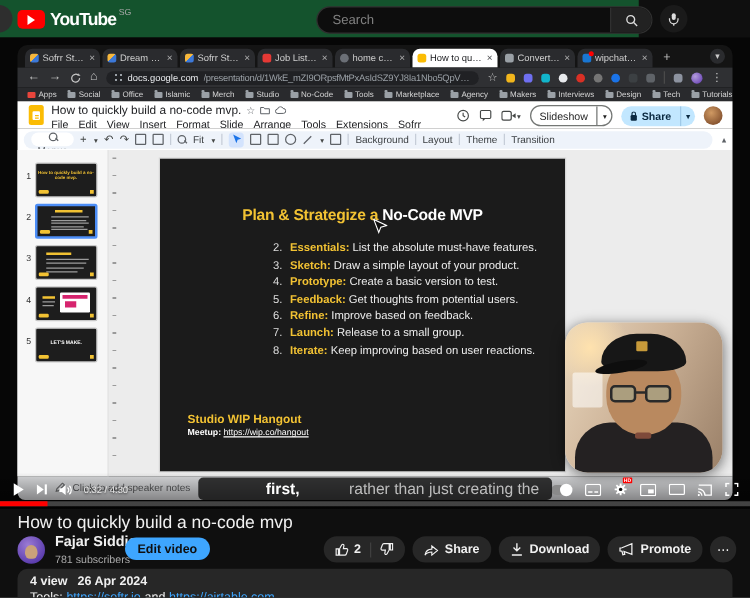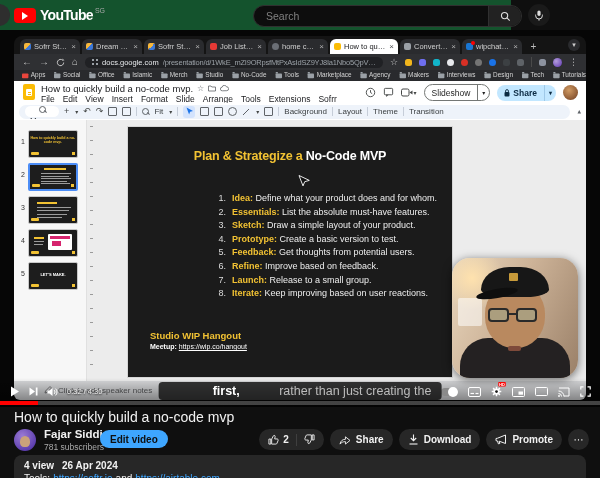--- a/index.html
+++ b/index.html
@@ -114,21 +114,21 @@
   .ysq{position:absolute;right:2px;bottom:2px;width:3px;height:3px;background:#f2c233;}
   .t1txt{position:absolute;left:0;top:5px;width:220%;transform:scale(.45);transform-origin:0 0;text-align:center;color:#f2c233;font-weight:bold;font-size:8px;line-height:9px;}
   .t5txt{position:absolute;left:0;top:9px;width:200%;transform:scale(.5);transform-origin:0 0;text-align:center;color:#fff;font-weight:bold;font-size:8px;}
   .mline{position:absolute;background:#9c9c9c;height:1px;}
   .mlineY{position:absolute;background:#f2c233;}
   .ruler{position:absolute;left:76px;top:6px;width:3px;height:248px;
          background:repeating-linear-gradient(to bottom,#9a9a9a 0 1px,transparent 1px 14px);}
 
   
   .slide{position:absolute;left:114px;top:7px;width:324px;height:250px;background:#1b1b1b;box-shadow:0 0 0 1px #d6d6d6;}
-  .slidetitle{position:absolute;left:0;top:22px;width:100%;text-align:center;font-size:12.5px;font-weight:bold;letter-spacing:-0.2px;}
+  .slidetitle{position:absolute;left:0;top:38px;width:100%;text-align:center;font-size:12.5px;font-weight:bold;letter-spacing:-0.2px;}
   .taccent{color:#f2c233;}
   .trest{color:#fff;}
   .slist{position:absolute;left:84px;top:66px;}
   .li{height:13.6px;font-size:9px;white-space:nowrap;color:#eee;}
   .ln{display:inline-block;width:14px;text-align:right;margin-right:6px;color:#ddd;}
   .lt{color:#f2c233;font-weight:bold;}
   .sfoot1{position:absolute;left:22px;top:203px;font-size:9.5px;font-weight:bold;color:#f2c233;}
   .sfoot2{position:absolute;left:22px;top:216px;font-size:7px;color:#fff;}
   .sfoot2 .lnk{text-decoration:underline;}
   .cursor{position:absolute;left:170px;top:48px;}
@@ -544,21 +544,20 @@
         <div class="slide">
           <div class="slidetitle">
             <span class="taccent">Plan &amp; Strategize a</span><span class="trest"> No-Code MVP</span>
           </div>
           <div class="cursor">
             <svg width="12" height="13" viewBox="0 0 12 13">
                 <path d="M1 0.5l4 10.4 1.7-4.2 4.6-1.3z" fill="#111" stroke="#fff" stroke-width="0.9"></path>
               </svg>
           </div>
           <div class="slist">
-            <div class="li"><span class="ln">1.</span><span class="lt">Idea:</span><span class="lr"> Define what your product does and for whom.</span></div>
             <div class="li"><span class="ln">2.</span><span class="lt">Essentials:</span><span class="lr"> List the absolute must-have features.</span></div>
             <div class="li"><span class="ln">3.</span><span class="lt">Sketch:</span><span class="lr"> Draw a simple layout of your product.</span></div>
             <div class="li"><span class="ln">4.</span><span class="lt">Prototype:</span><span class="lr"> Create a basic version to test.</span></div>
             <div class="li"><span class="ln">5.</span><span class="lt">Feedback:</span><span class="lr"> Get thoughts from potential users.</span></div>
             <div class="li"><span class="ln">6.</span><span class="lt">Refine:</span><span class="lr"> Improve based on feedback.</span></div>
             <div class="li"><span class="ln">7.</span><span class="lt">Launch:</span><span class="lr"> Release to a small group.</span></div>
             <div class="li"><span class="ln">8.</span><span class="lt">Iterate:</span><span class="lr"> Keep improving based on user reactions.</span></div>
           </div>
           <div class="sfoot1">Studio WIP Hangout</div>
           <div class="sfoot2">

